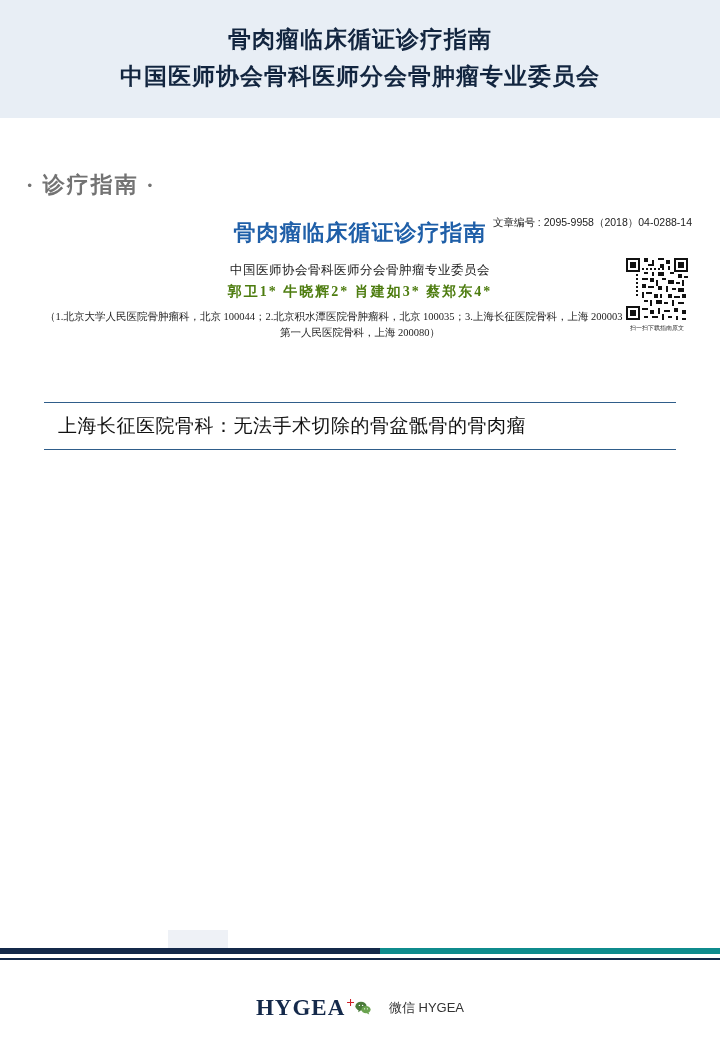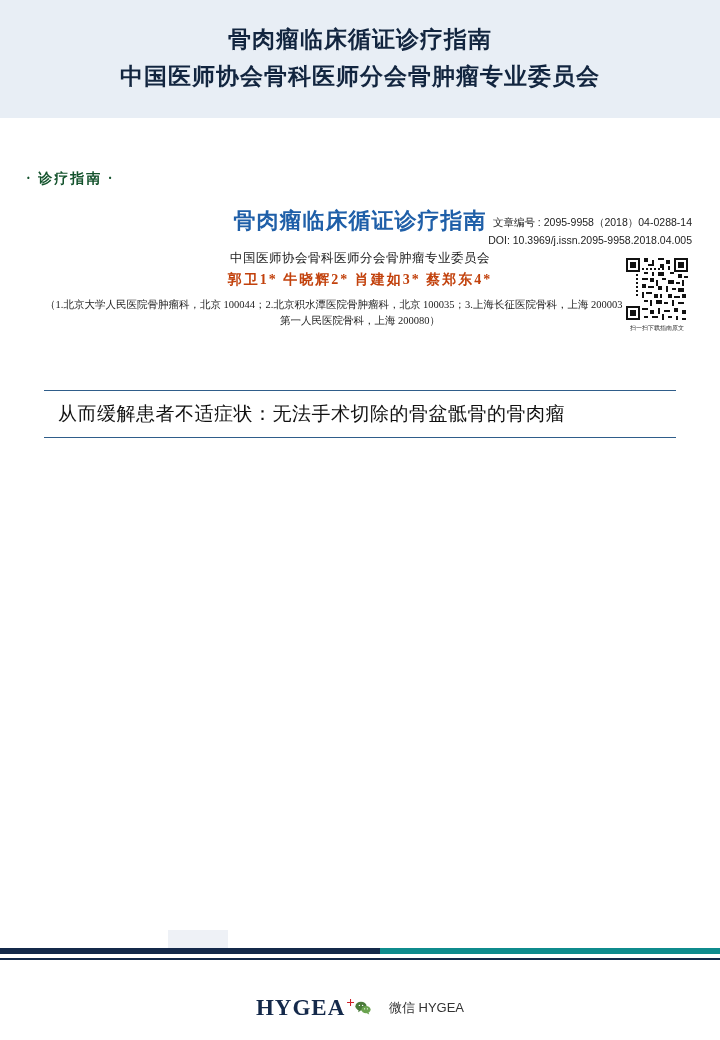--- a/index.html
+++ b/index.html
@@ -37,23 +37,23 @@
   
   .article {
     position: relative;
     width: 720px;
     padding: 0 26px;
   }
 
   .section-label {
     margin-top: 52px;
     font-family: "Liberation Serif", serif;
-    font-size: 14px;
-    font-weight: bold;
-    color: #14532d;
+    font-size: 22px;
+    font-weight: bold;
+    color: #737373;
     letter-spacing: 2px;
   }
 
   .meta-block {
     position: absolute;
     right: 28px;
     top: 44px;
     text-align: right;
     font-size: 10.5px;
     color: #222;
@@ -78,21 +78,21 @@
     font-size: 12.5px;
     color: #1a1a1a;
     letter-spacing: 0.5px;
   }
   .authors {
     margin-top: 4px;
     text-align: center;
     font-family: "Liberation Serif", serif;
     font-size: 14px;
     font-weight: bold;
-    color: #c2410c;
+    color: #4d7c0f;
     letter-spacing: 2px;
   }
 
   .affiliations {
     margin-top: 8px;
     text-align: center;
     font-family: "Liberation Serif", serif;
     font-size: 10.5px;
     color: #222;
     line-height: 1.55;
@@ -217,21 +217,20 @@
   <div class="header-line">骨肉瘤临床循证诊疗指南</div>
   <div class="header-line">中国医师协会骨科医师分会骨肿瘤专业委员会</div>
 </div>
 
 <div class="article">
 
   <div class="section-label">· 诊疗指南 ·</div>
 
   <div class="meta-block">
     <div>文章编号 : 2095-9958（2018）04-0288-14</div>
-    <div>DOI: 10.3969/j.issn.2095-9958.2018.04.005</div>
   </div>
 
   <div class="paper-title">骨肉瘤临床循证诊疗指南</div>
 
   <div class="authors-org">中国医师协会骨科医师分会骨肿瘤专业委员会</div>
 
   <div class="authors">郭卫1*  牛晓辉2*  肖建如3*  蔡郑东4*</div>
 
   <div class="affiliations">（1.北京大学人民医院骨肿瘤科，北京 100044；2.北京积水潭医院骨肿瘤科，北京 100035；3.上海长征医院骨科，上海 200003；
 4.上海市第一人民医院骨科，上海 200080）</div>
@@ -324,21 +323,21 @@
           <rect x="22" y="30" width="2" height="1"></rect>
             <rect x="26" y="30" width="1" height="2"></rect>
           <rect x="29" y="31" width="2" height="1"></rect>
         </g>
       </svg>
     </div>
     <div class="qr-caption">扫一扫下载指南原文</div>
   </div>
 
 
-  <div class="recommend">从而缓解患者不适症状：无法手术切除的骨盆骶骨的骨肉瘤</div>
+  <div class="recommend">上海长征医院骨科：无法手术切除的骨盆骶骨的骨肉瘤</div>
 
 </div>
 
 <div class="faint-mark"></div>
 
 <div class="footer-rules">
   <div class="rule-row">
     <div class="rule-dark"></div>
     <div class="rule-teal"></div>
   </div>

